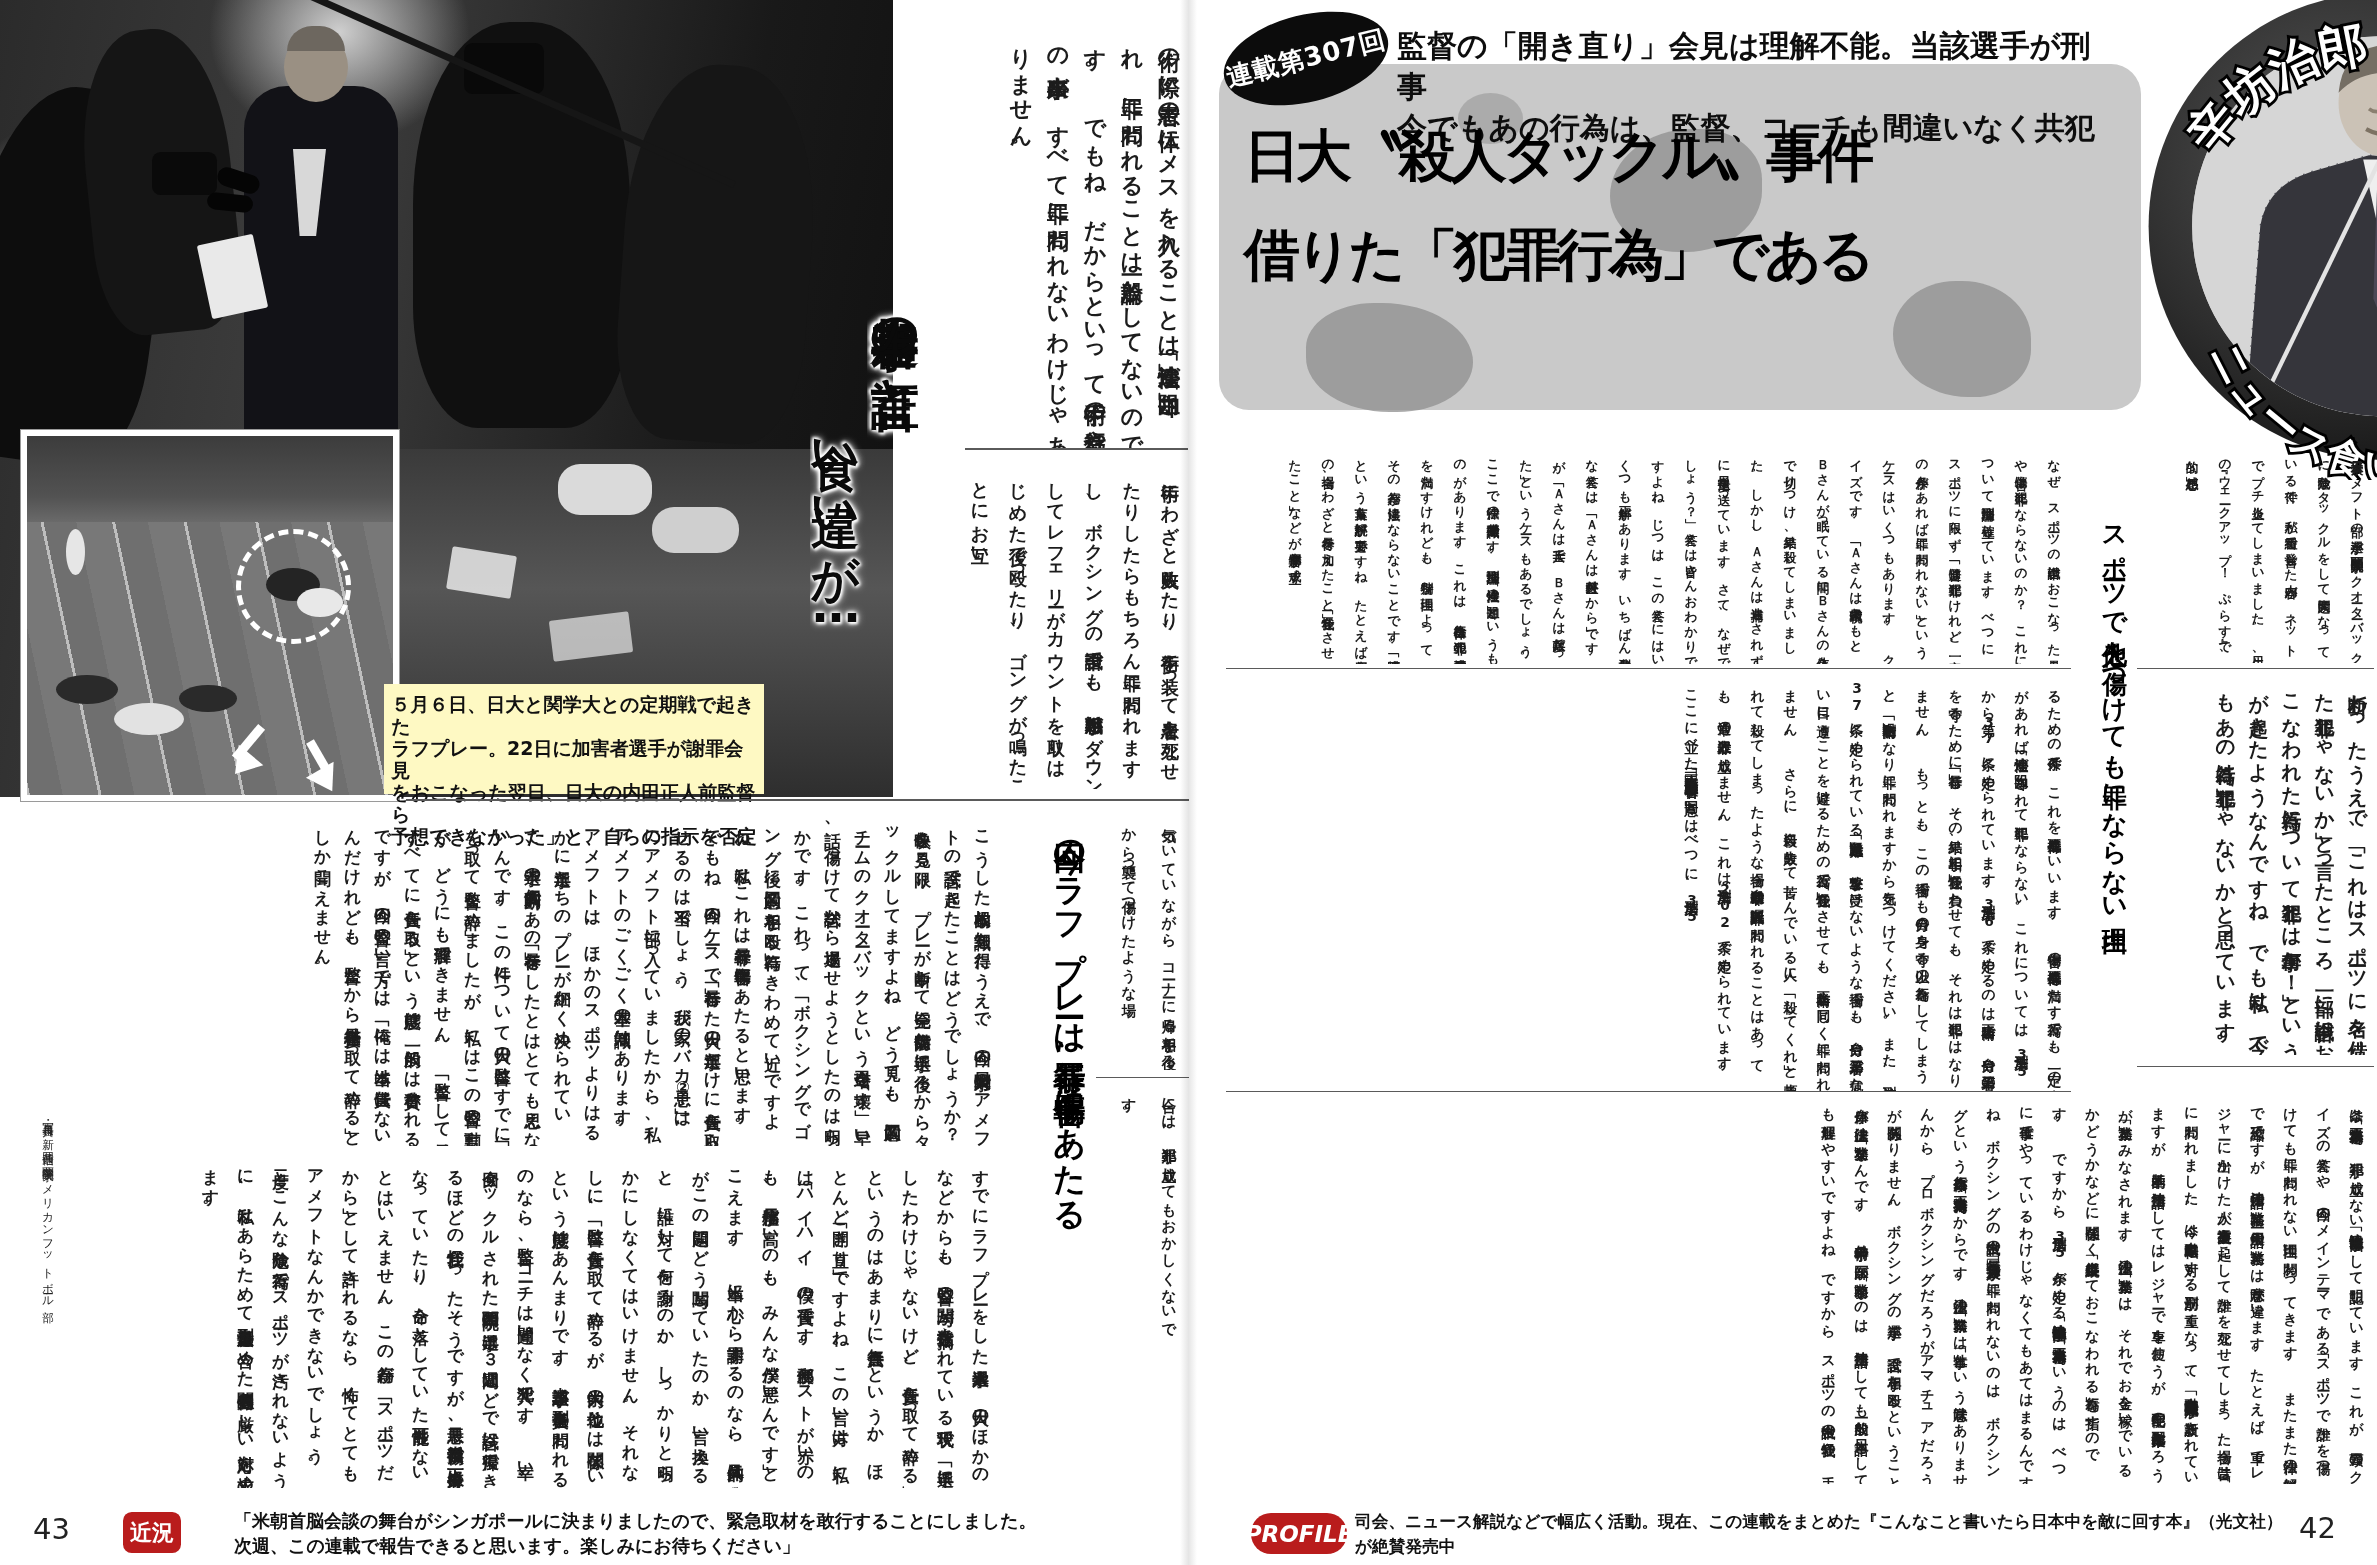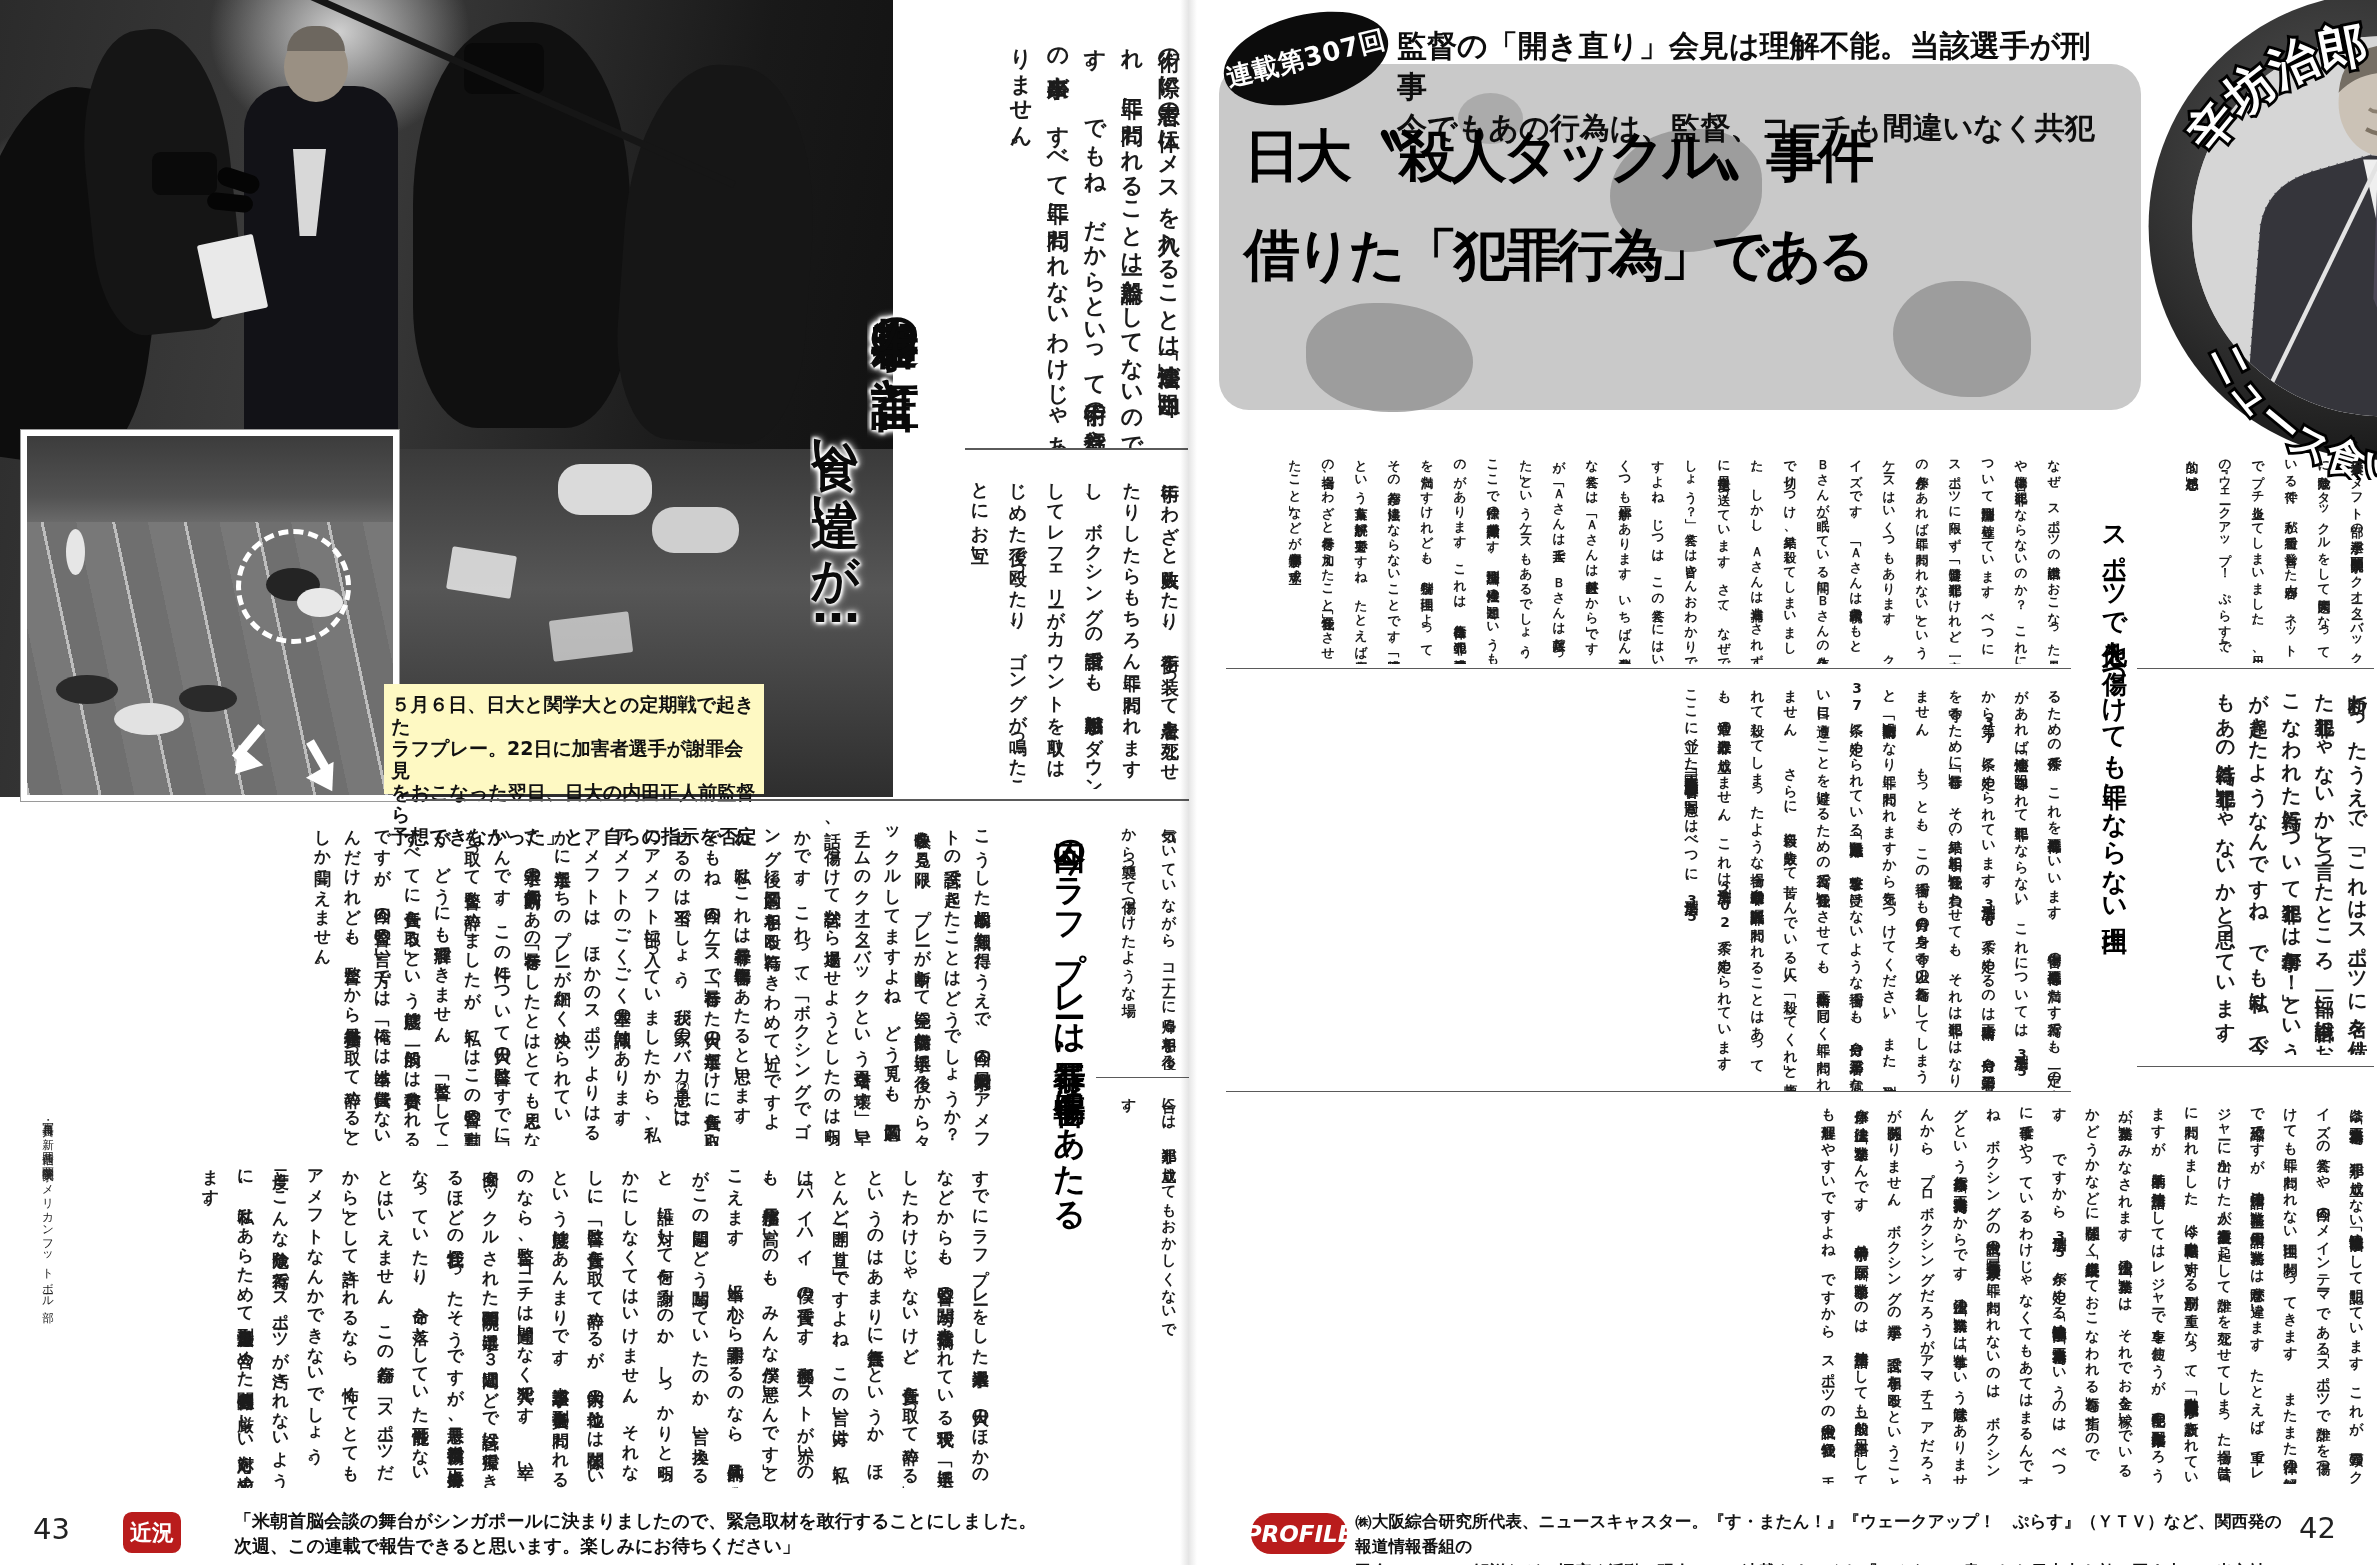--- a/index.html
+++ b/index.html
@@ -222,21 +222,20 @@
     </div>
   <div class="foot-line" style="left:190px;top:1508px;width:964px;margin-left:44px;">
     <div>「米朝首脳会談の舞台がシンガポールに決まりましたので、緊急取材を敢行することにしました。</div>
     <div>次週、この連載で報告できると思います。楽しみにお待ちください」</div>
   </div>
 
   <div class="foot-badge" style="left:1251px;top:1513px;width:96px;height:41px;font-size:23px;border-radius:20px;font-style:italic;">
       <span>PROFILE</span>
     </div>
   <div class="foot-line" style="left:1355px;top:1509px;width:935px;font-size:16.7px;">
-    <div>㈱大阪綜合研究所代表、ニュースキャスター。『す・またん！』『ウェークアップ！　ぷらす』（ＹＴＶ）など、関西発の報道情報番組の</div>
     <div>司会、ニュース解説などで幅広く活動。現在、この連載をまとめた『こんなこと書いたら日本中を敵に回す本』（光文社）が絶賛発売中</div>
   </div>
 
   <div class="pagenum" style="left:33px;top:1512px;">43</div>
   <div class="pagenum" style="left:2299px;top:1511px;">42</div>
 
 </div>
 
 
 </body></html>

